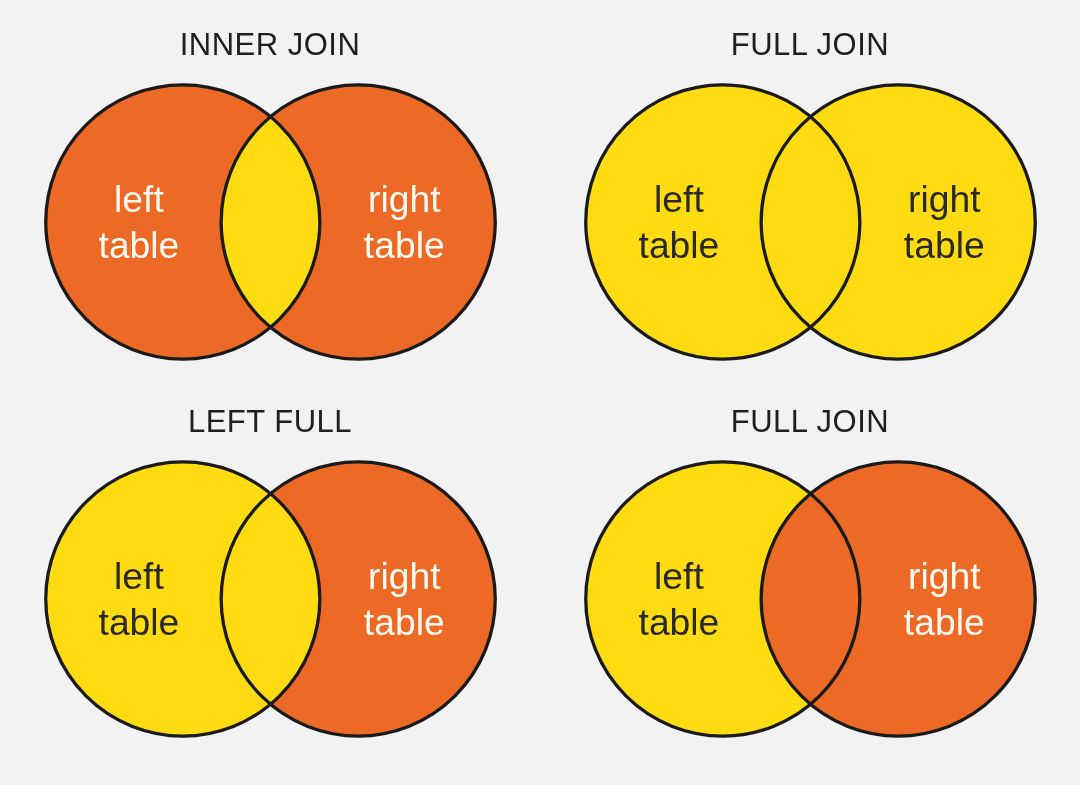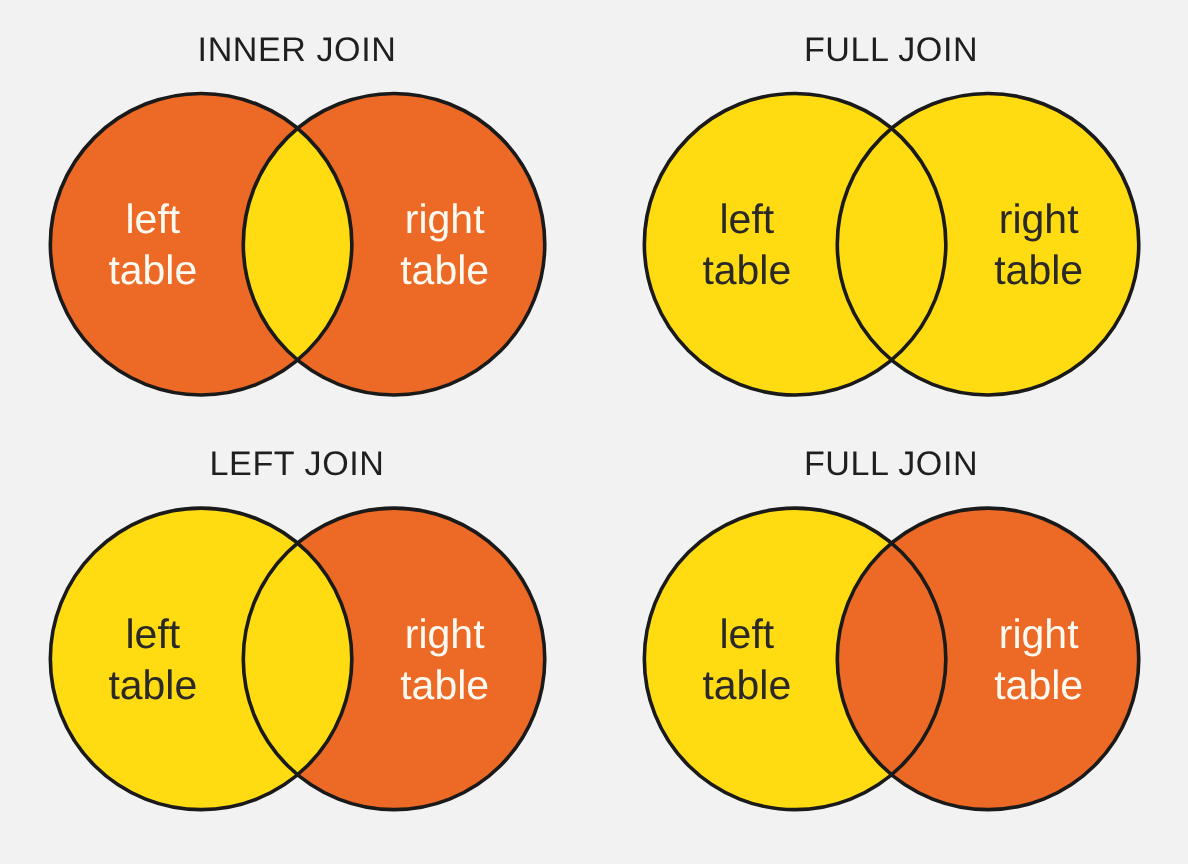--- a/index.html
+++ b/index.html
@@ -80,21 +80,21 @@
       <circle class="fillshape" cx="310" cy="135" r="125" fill="#ffdc12"></circle>
       <path class="fillshape" d="M 230 39 A 125 125 0 0 1 230 231 A 125 125 0 0 1 230 39 Z" fill="#ffdc12"></path>
       <circle class="outline" cx="150" cy="135" r="125"></circle>
       <circle class="outline" cx="310" cy="135" r="125"></circle>
       <text class="label" x="110" y="126" fill="#2a2927"><tspan x="110">left</tspan><tspan x="110" dy="42">table</tspan></text>
       <text class="label" x="352" y="126" fill="#2a2927"><tspan x="352">right</tspan><tspan x="352" dy="42">table</tspan></text>
     </svg>
   </div>
 
   <div class="cell">
-    <h2 class="title">LEFT JOIN</h2>
+    <h2 class="title">LEFT FULL</h2>
     <svg class="venn" viewBox="0 0 460 270">
       <circle class="fillshape" cx="150" cy="135" r="125" fill="#ffdc12"></circle>
       <circle class="fillshape" cx="310" cy="135" r="125" fill="#ec6a26"></circle>
       <path class="fillshape" d="M 230 39 A 125 125 0 0 1 230 231 A 125 125 0 0 1 230 39 Z" fill="#ffdc12"></path>
       <circle class="outline" cx="150" cy="135" r="125"></circle>
       <circle class="outline" cx="310" cy="135" r="125"></circle>
       <text class="label" x="110" y="126" fill="#2a2927"><tspan x="110">left</tspan><tspan x="110" dy="42">table</tspan></text>
       <text class="label" x="352" y="126" fill="#fdfaf2"><tspan x="352">right</tspan><tspan x="352" dy="42">table</tspan></text>
     </svg>
   </div>

